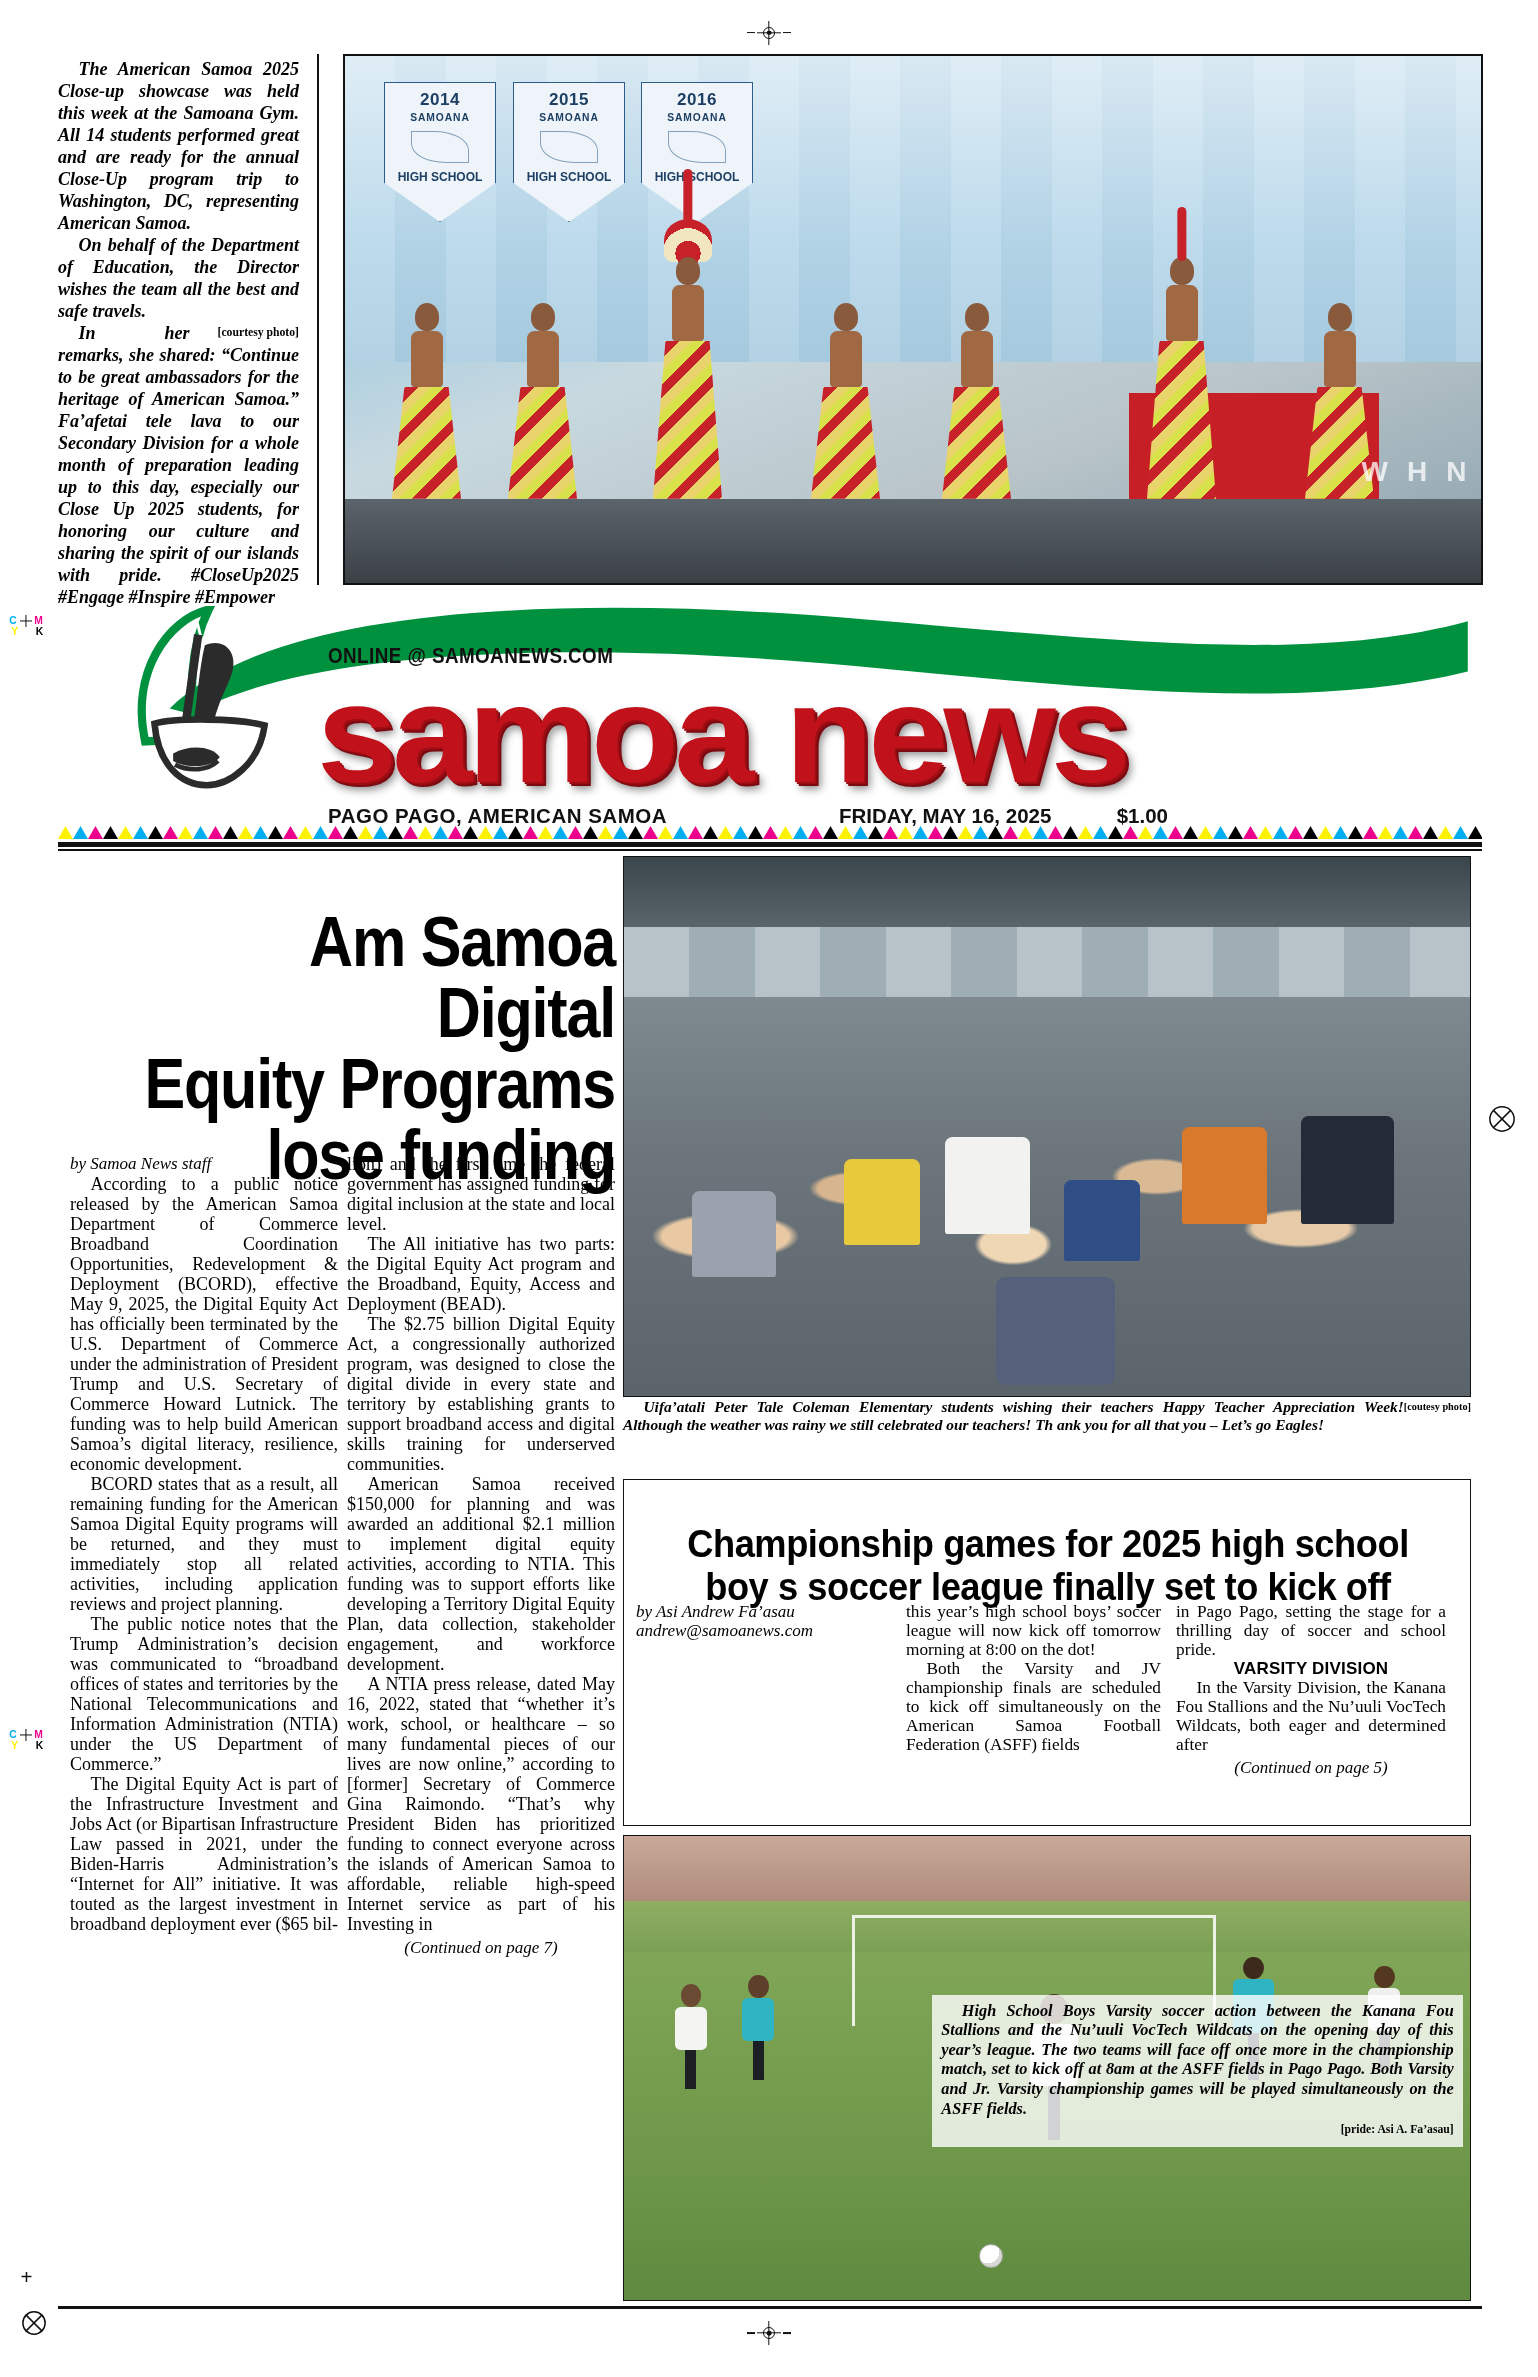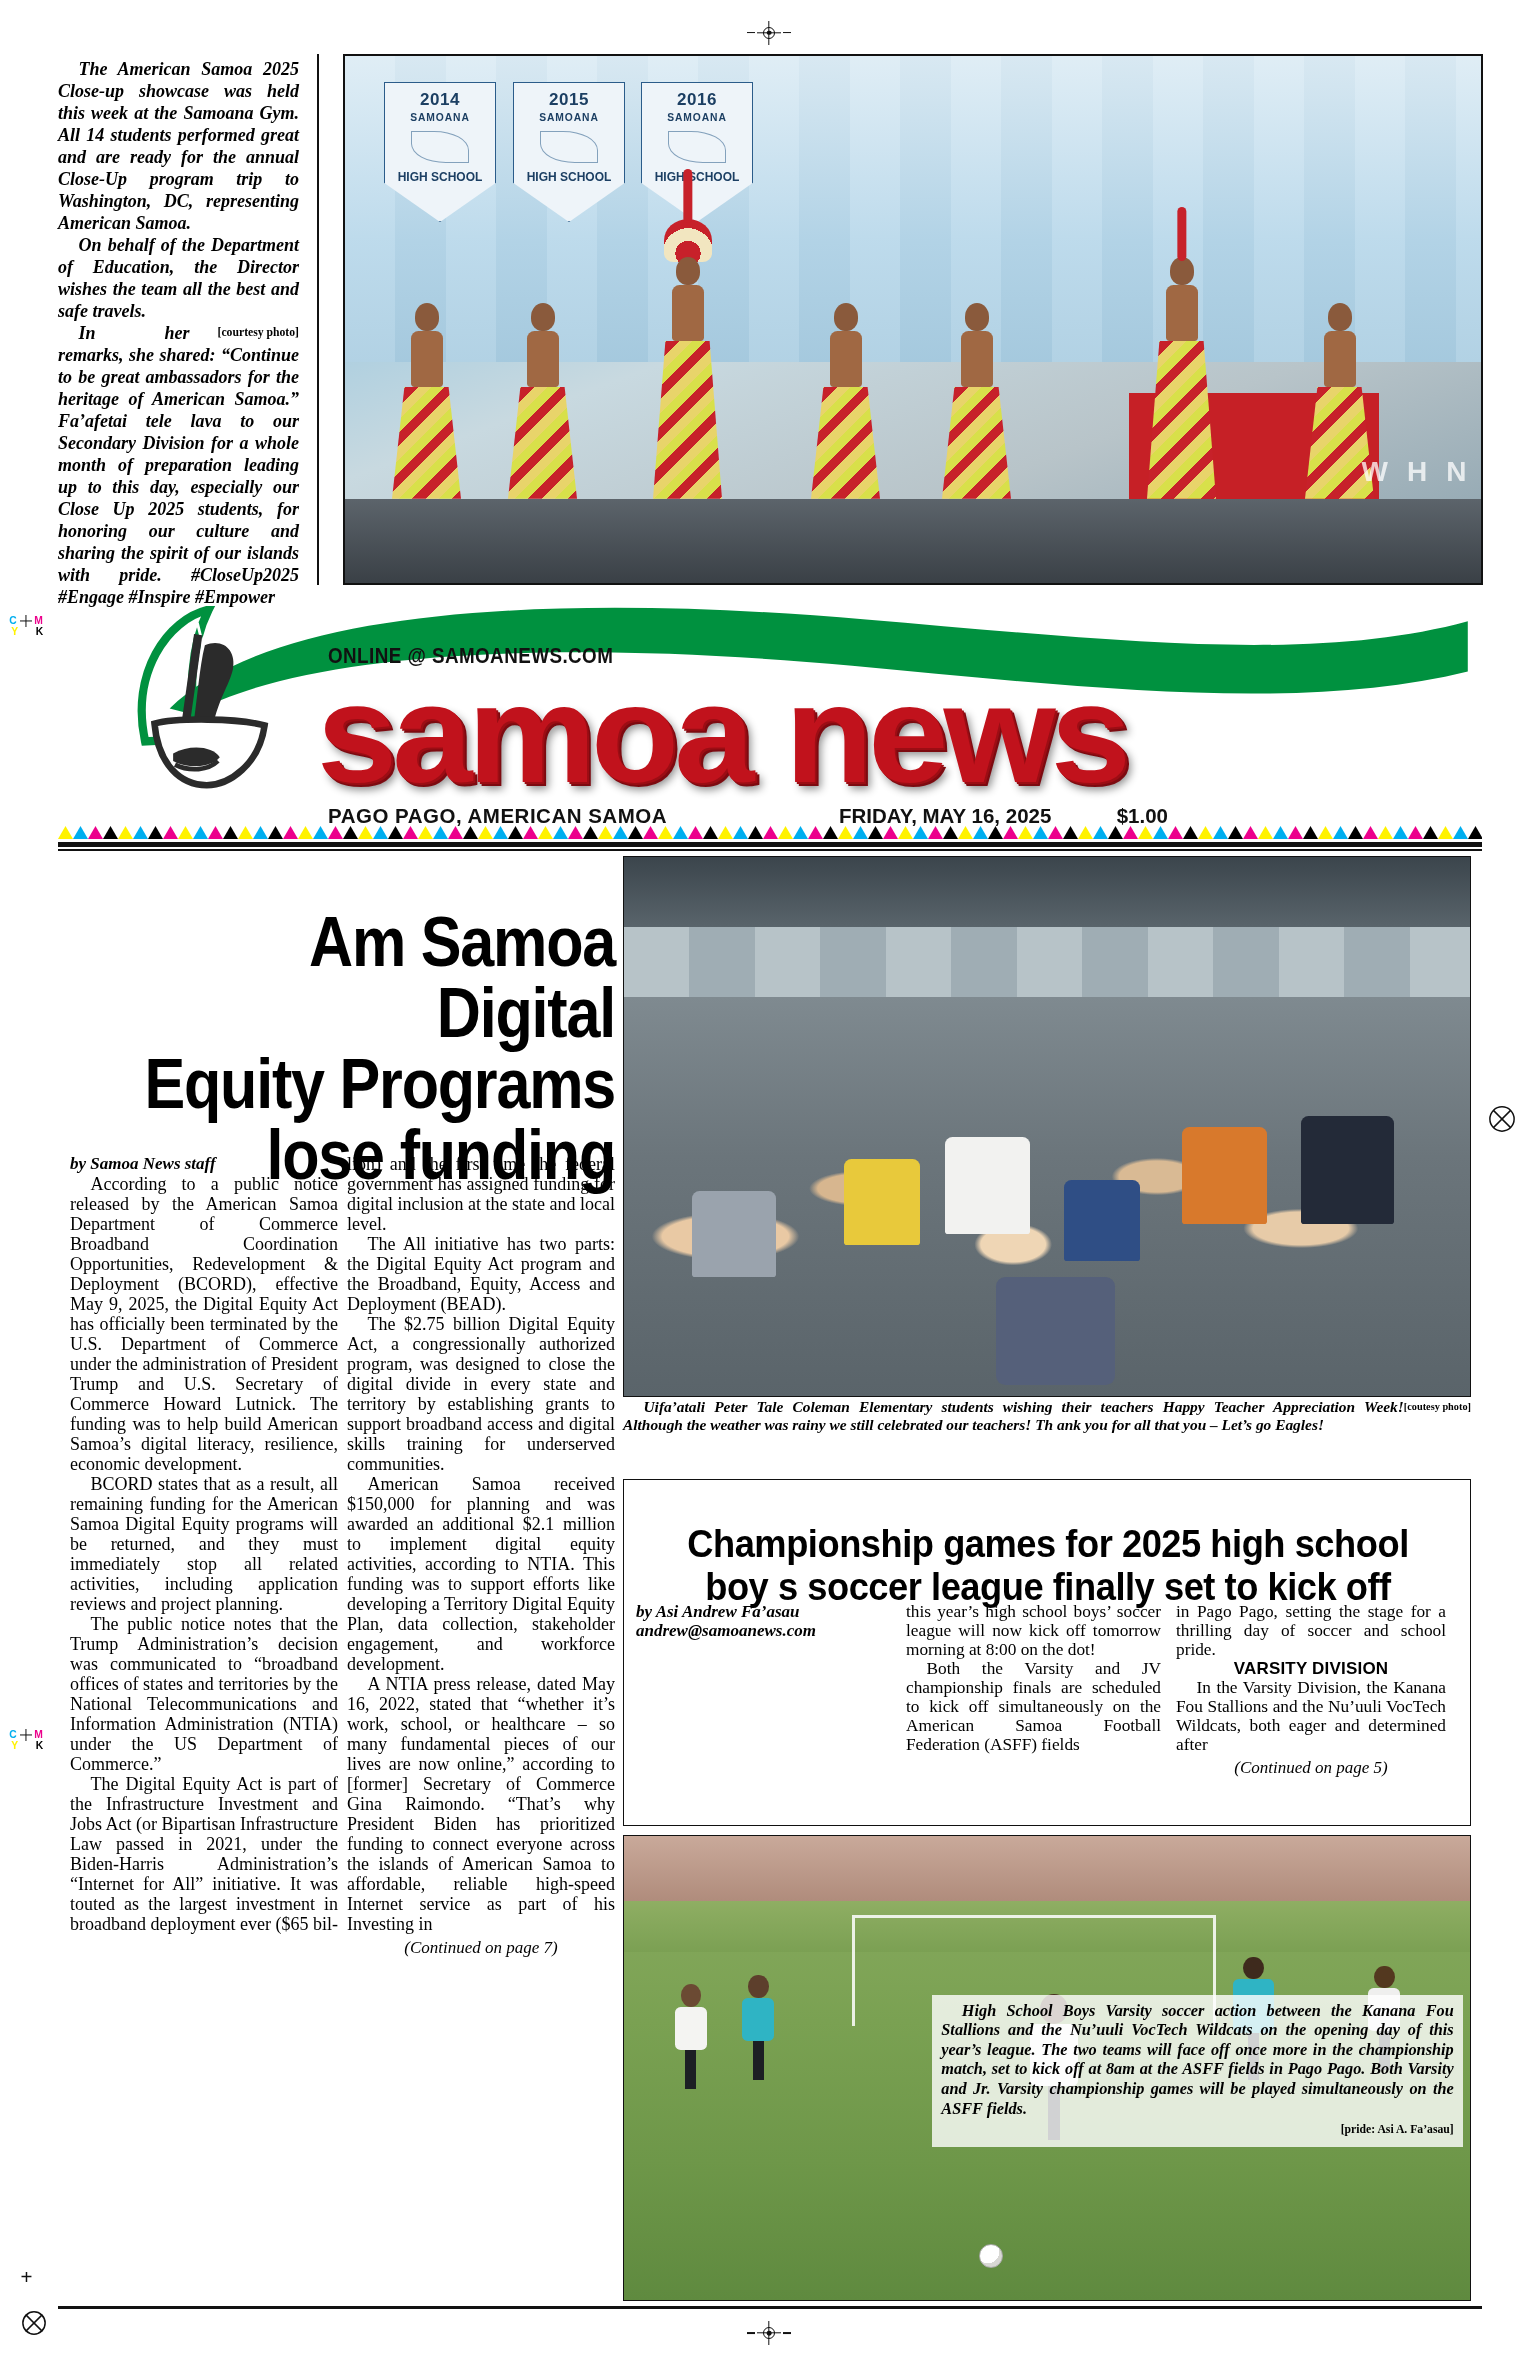--- a/index.html
+++ b/index.html
@@ -212,21 +212,21 @@
   .col {
     position:absolute;
     font-family:"Liberation Serif", serif;
     font-size:18px; line-height:20px;
     text-align:justify; text-justify:inter-word;
     color:#000;
     -webkit-hyphens:none; hyphens:none;
     word-spacing:0px;
   }
   .col p { margin:0; text-indent:20.5px; }
-  .col .byline { font-style:italic; font-weight:700; text-indent:0; font-size:17px; }
+  .col .byline { font-style:italic; font-weight:400; text-indent:0; font-size:17px; }
   .col .cont { font-style:italic; text-align:center; text-indent:0; font-family:"Liberation Serif",serif; font-size:17px; margin-top:3.7px;}
   #lead-c1 { left:70px;  top:1154px; width:268px; }
   #lead-c2 { left:347px; top:1154px; width:268px; }
 
   
   #soccer-box {
     position:absolute; left:623px; top:1479px; width:848px; height:347px;
     border:1.9px solid #111;
   }
   #soccer-head {

